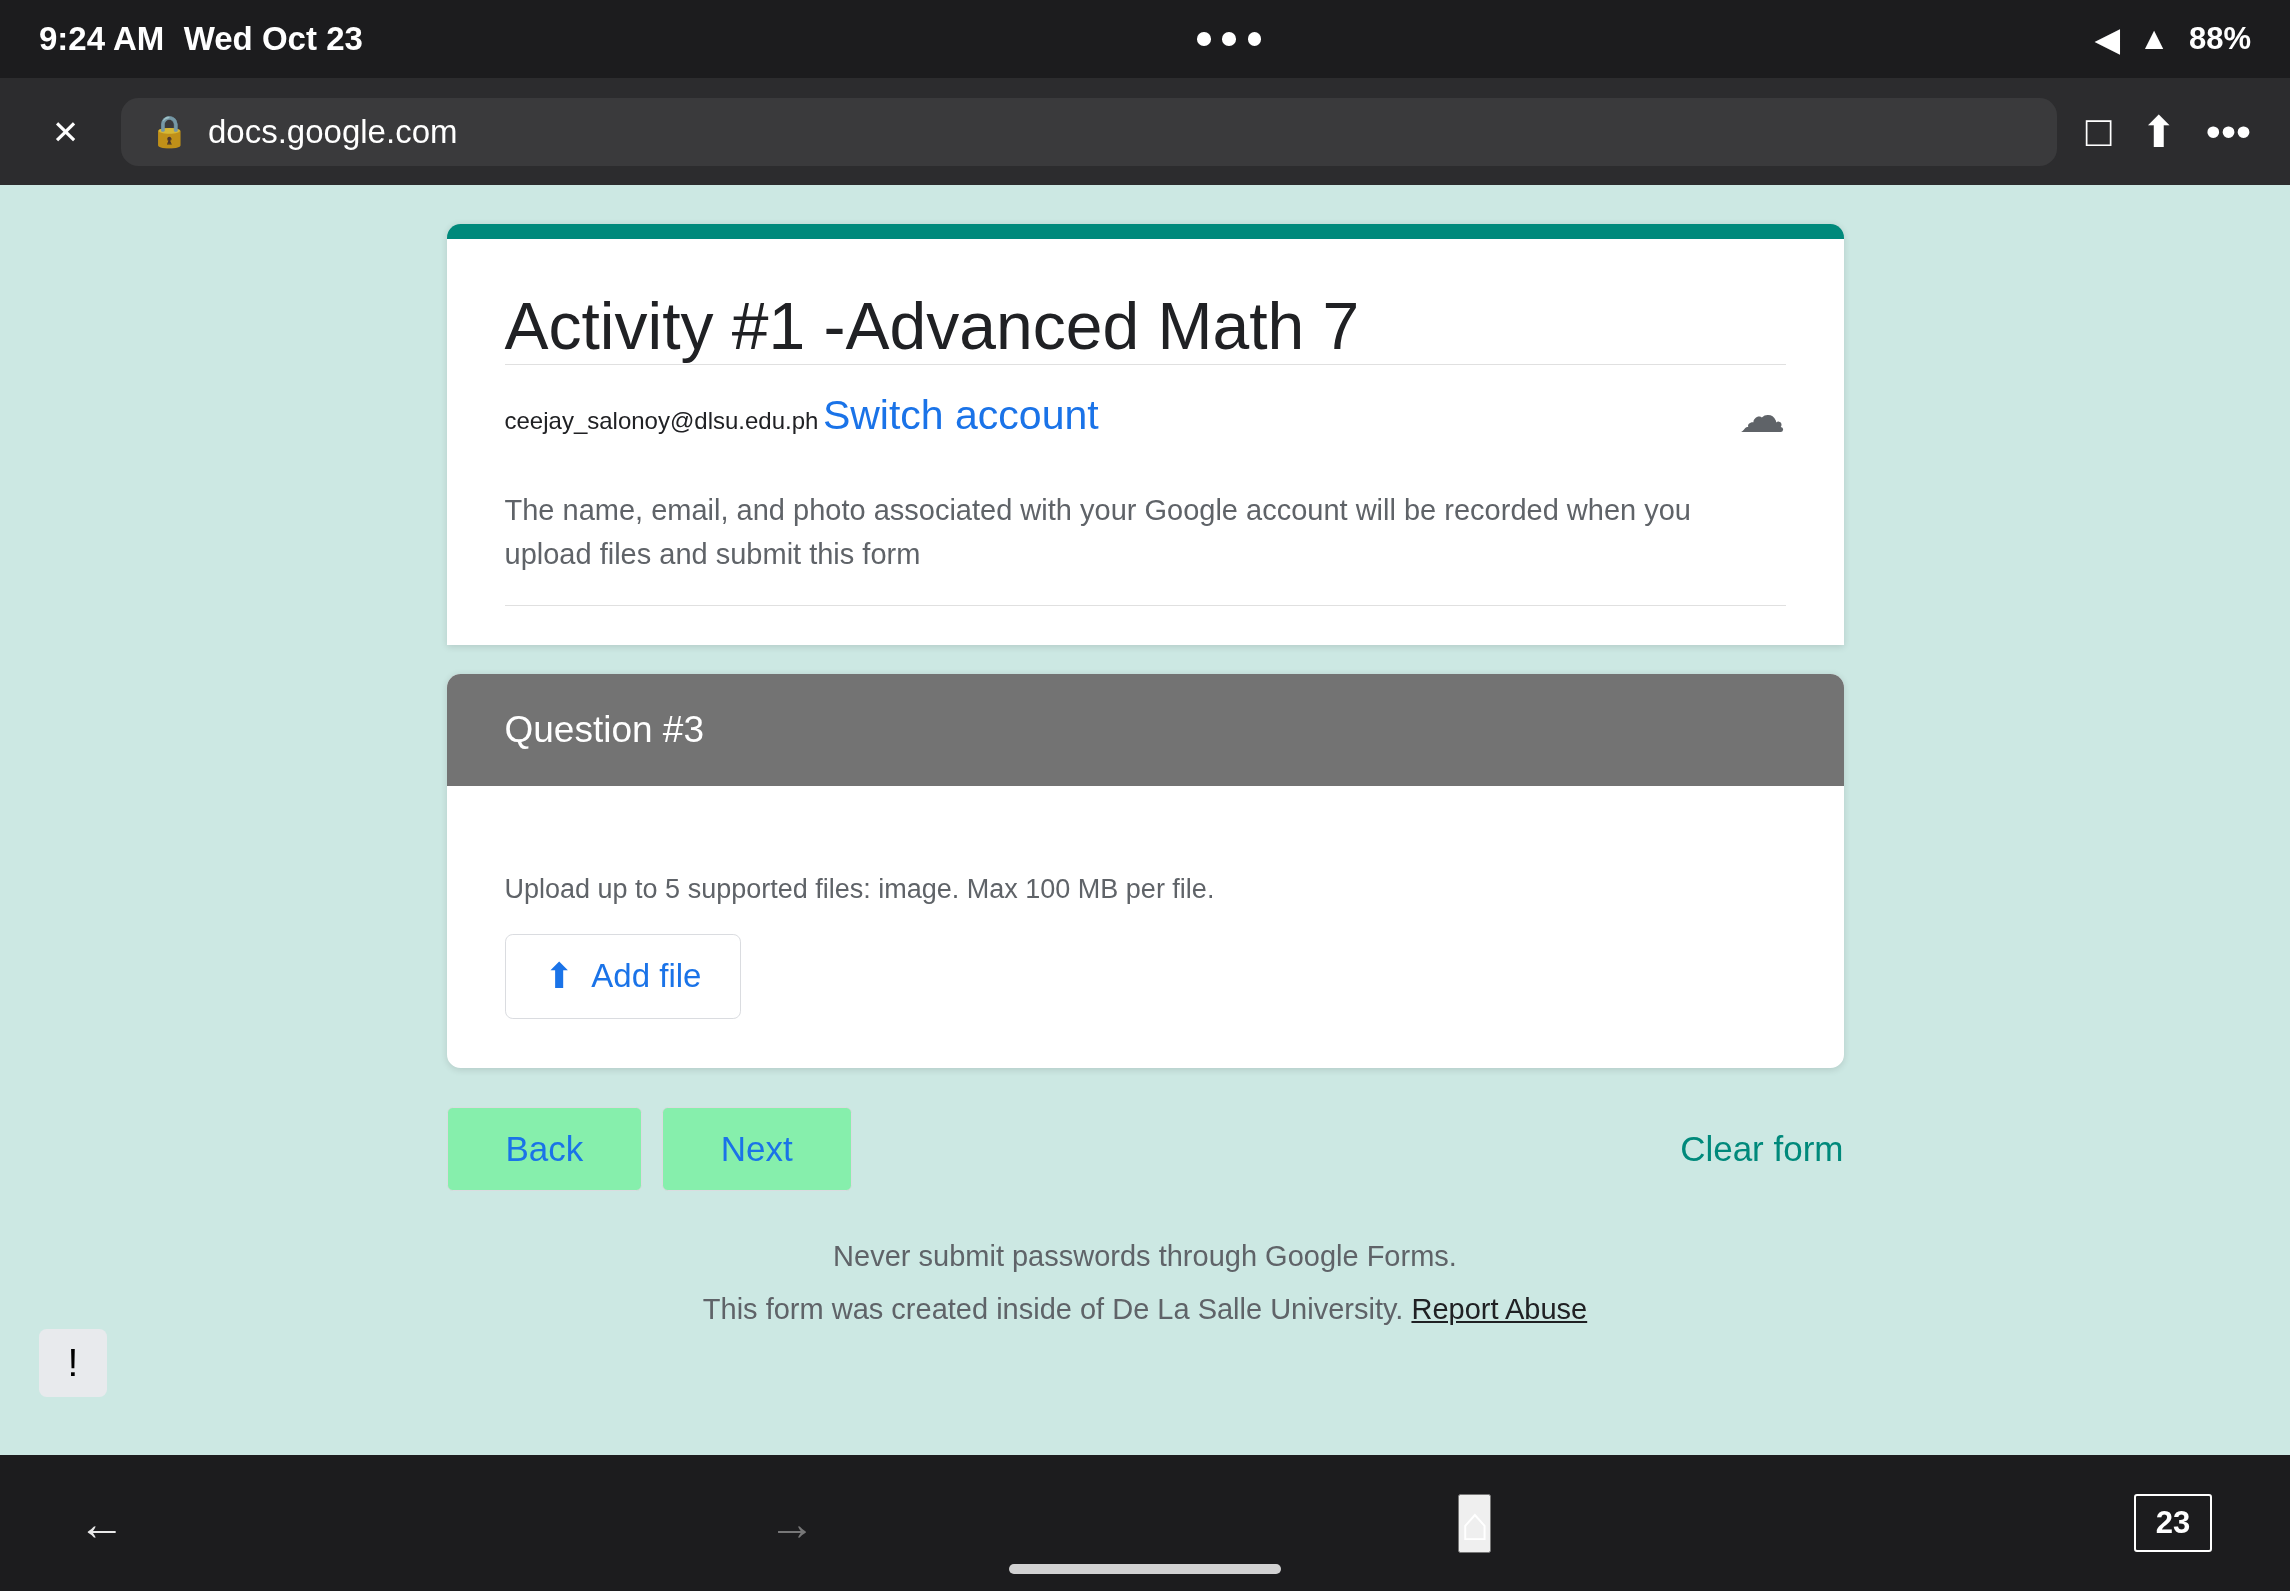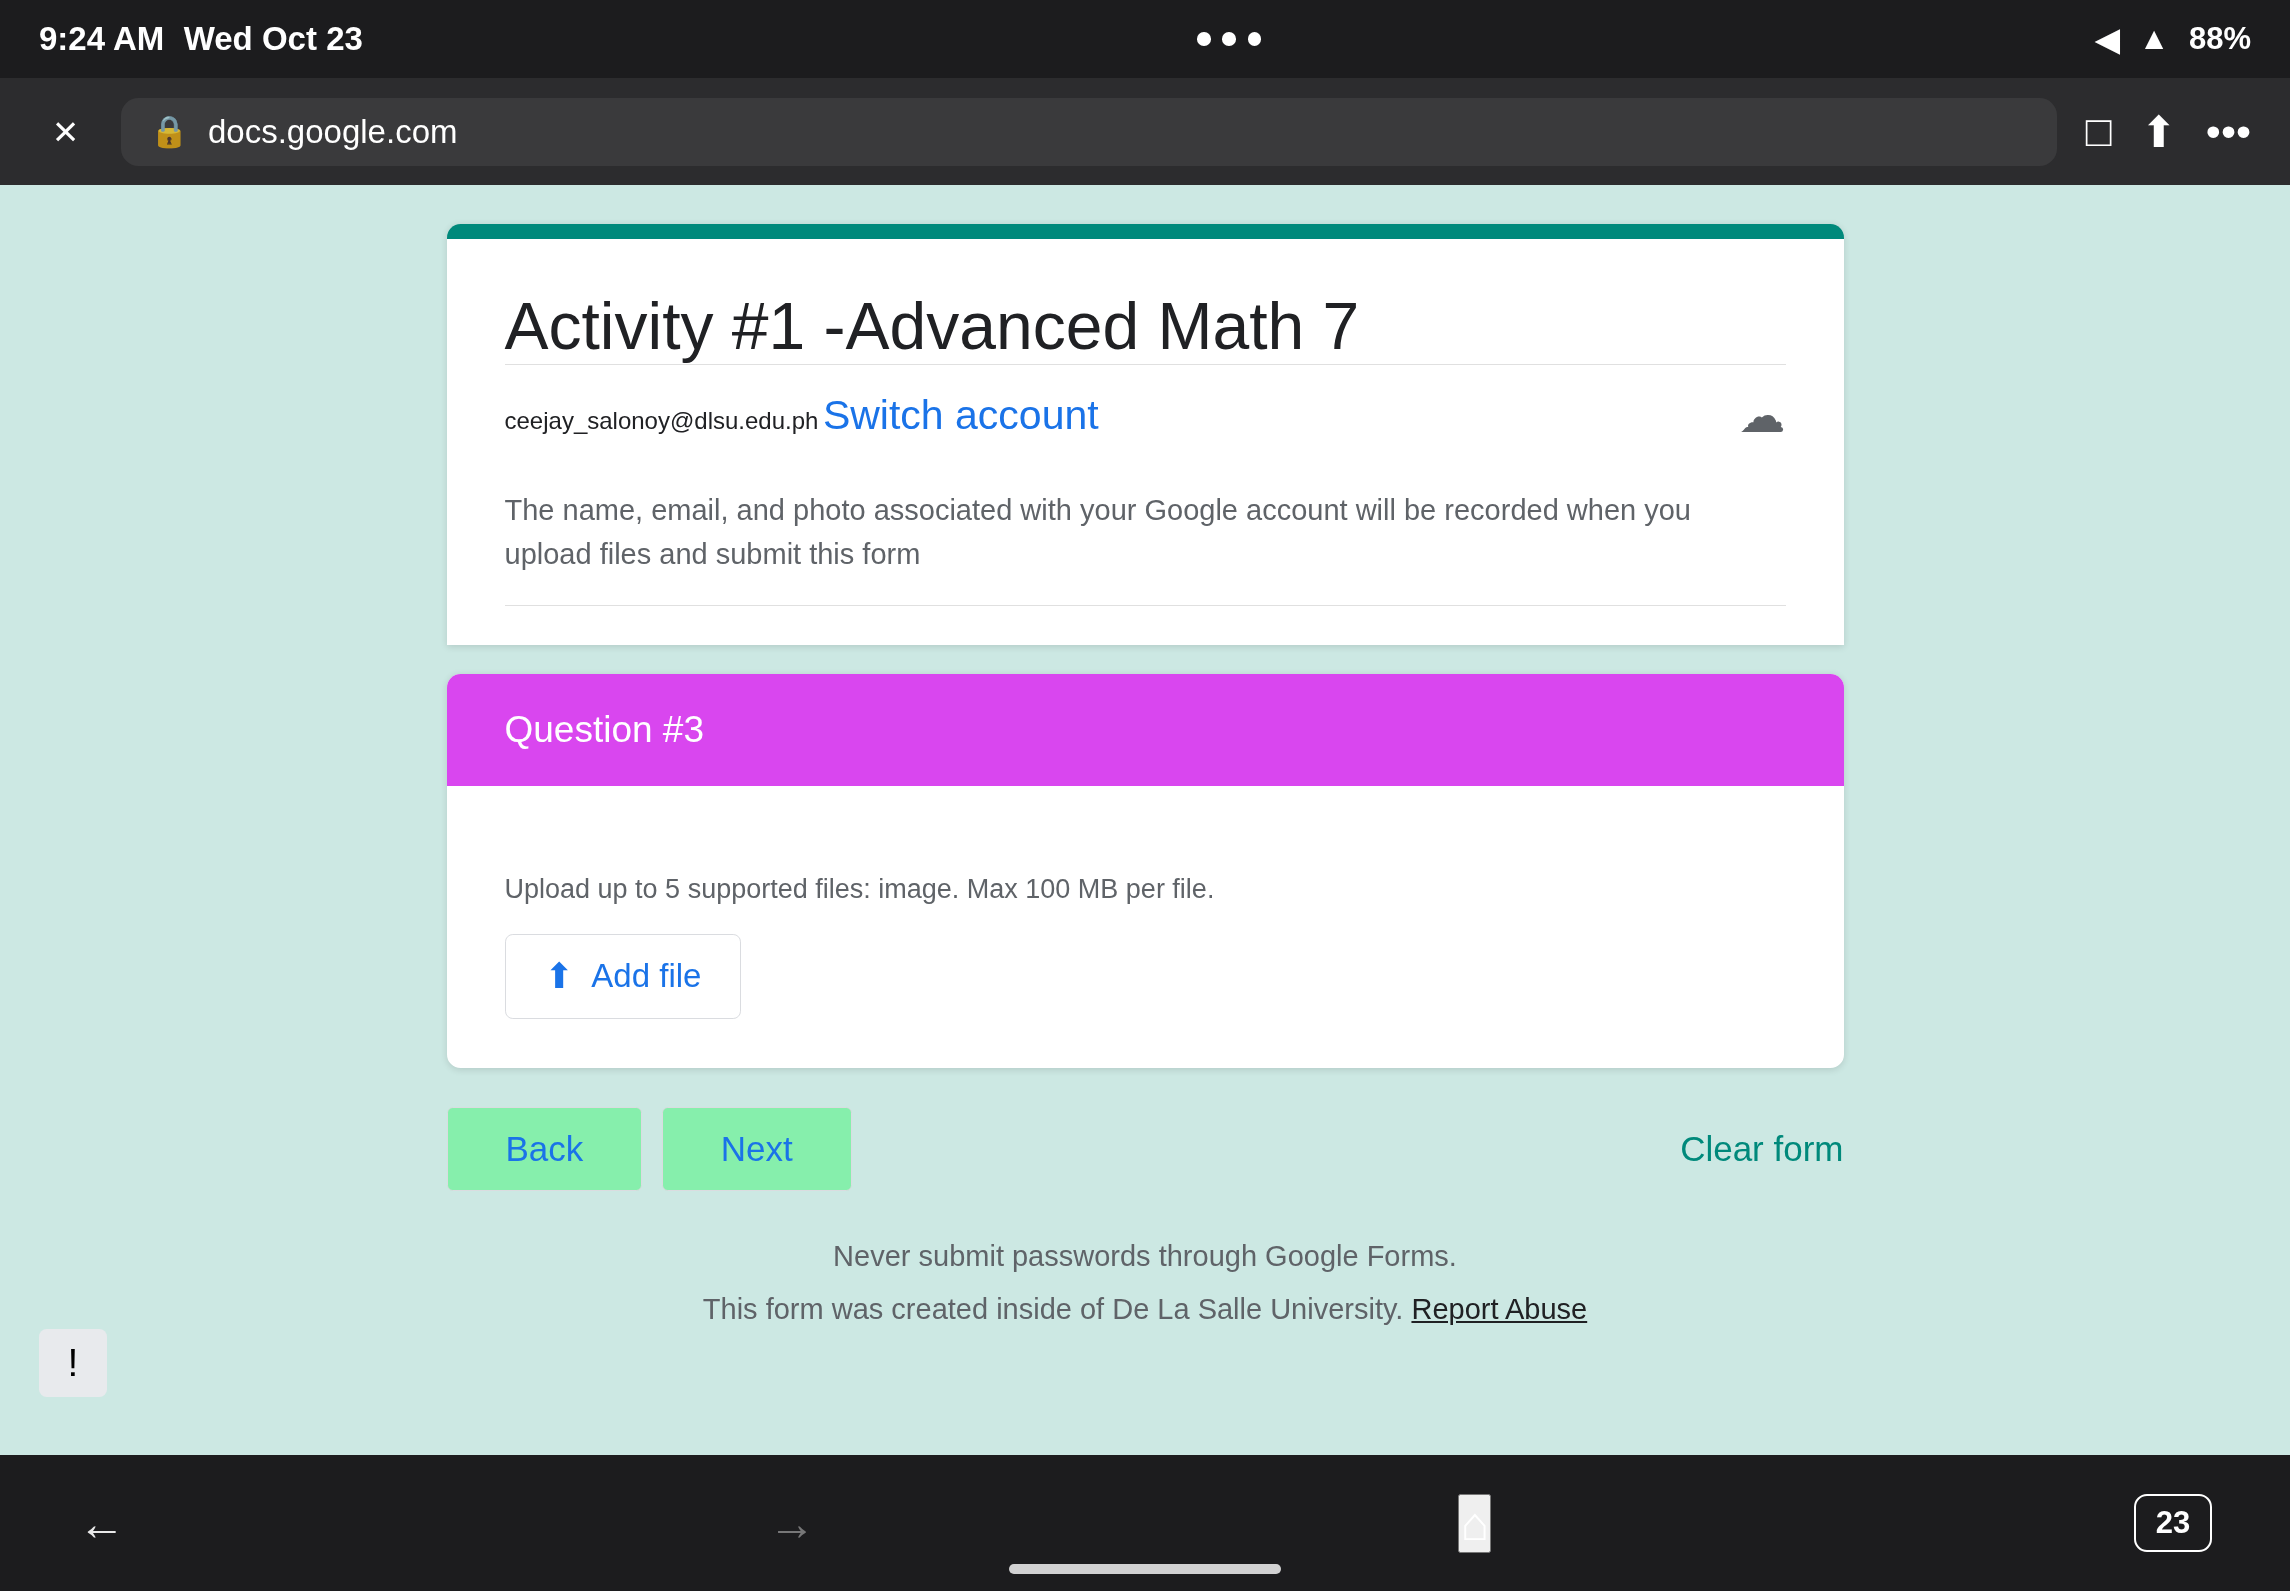--- a/index.html
+++ b/index.html
@@ -176,21 +176,21 @@
     
     .question-card {
       background: white;
       border-radius: 0;
       margin-top: 29px;
       box-shadow: 0 1.9px 7.8px rgba(0,0,0,0.12);
       overflow: hidden;
       border-radius: 13.6px;
     }
     .question-header {
-      background: #d946ef;
+      background: #737373;
       padding: 35px 58px;
     }
     .question-label {
       font-size: 37px;
       font-weight: 400;
       color: white;
     }
     .question-body {
       padding: 49px 58px 49px 58px;
     }
@@ -323,21 +323,21 @@
     }
     .toolbar-home-btn {
       font-size: 47px;
       color: white;
       cursor: pointer;
     }
     .toolbar-tabs-btn {
       width: 78px;
       height: 58px;
       border: 2.9px solid white;
-      border-radius: 13px;
+      border-radius: 3px;
       display: flex;
       align-items: center;
       justify-content: center;
       color: white;
       font-size: 31px;
       font-weight: 600;
       cursor: pointer;
     }
     .bottom-indicator {
       position: absolute;

